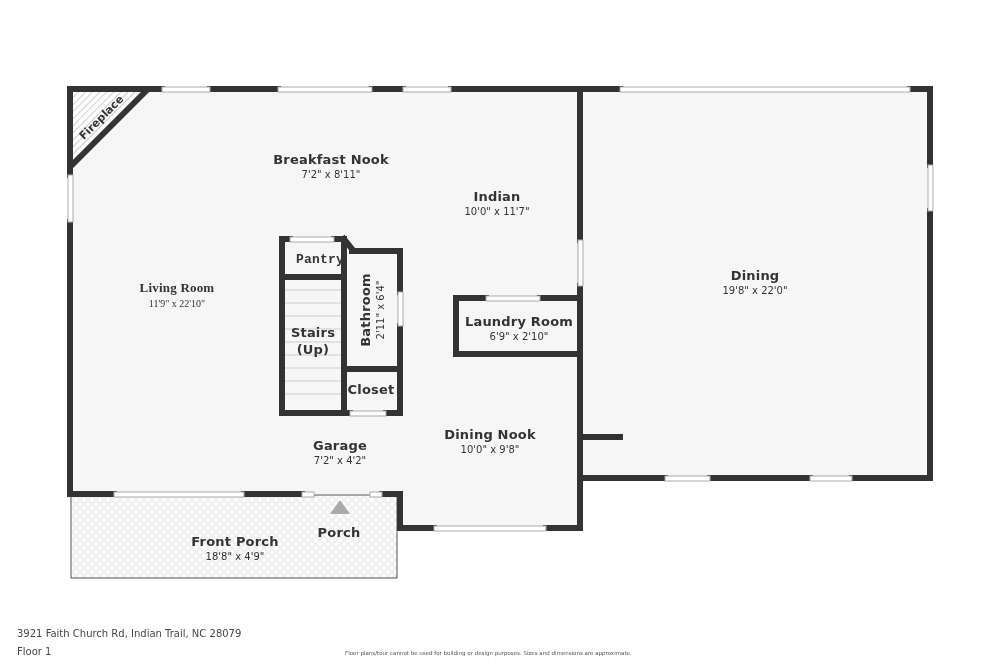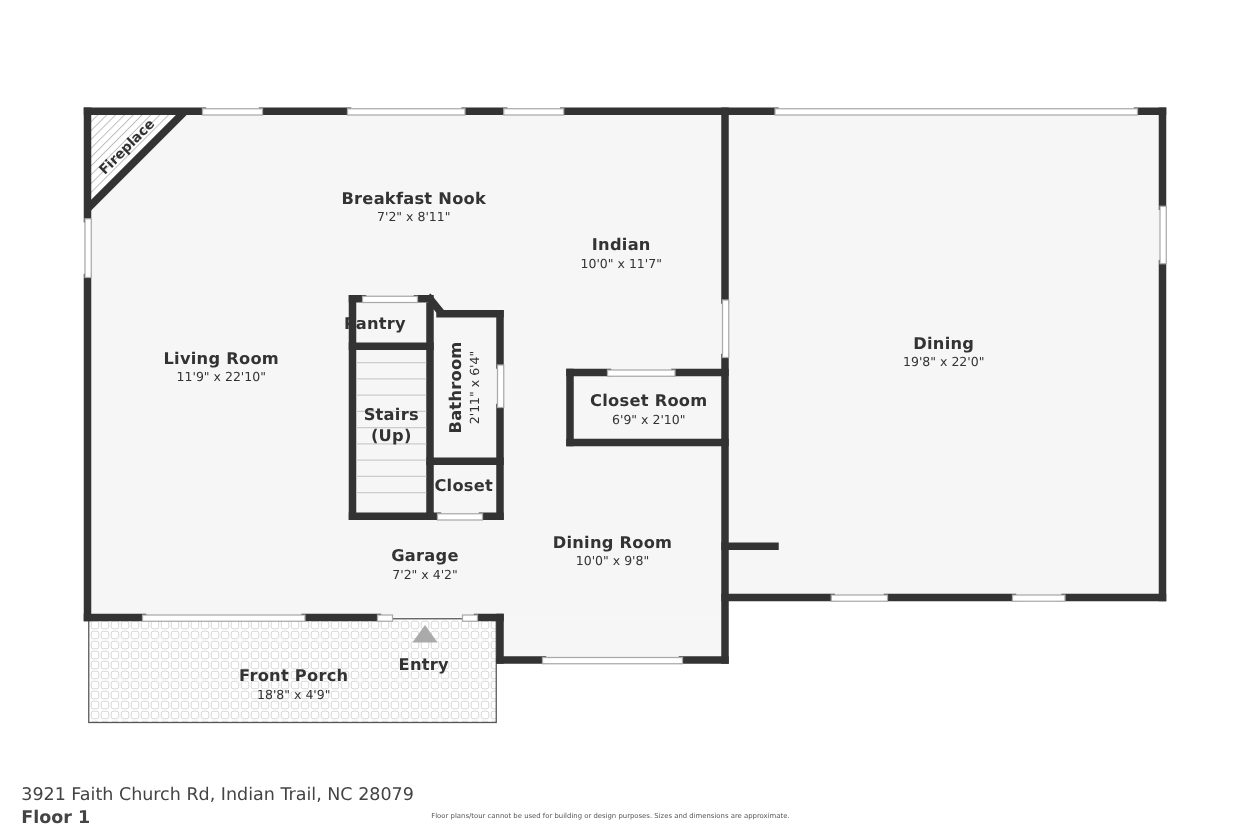--- a/index.html
+++ b/index.html
@@ -1,21 +1,21 @@
 <!DOCTYPE html>
 <html><head>
 <meta charset="utf-8">
 <style>
   html, body { margin:0; padding:0; background:#ffffff; }
   body { width:1000px; height:667px; position:relative; overflow:hidden; font-family:"DejaVu Sans", sans-serif; }
   .plan { position:absolute; left:0; top:0; width:1000px; height:667px; }
   .label { position:absolute; text-align:center; color:#333; transform:translateX(-50%); white-space:nowrap; }
   .label .name { font-size:13px; font-weight:bold; letter-spacing:0.2px; }
   .label .dim { font-size:10px; margin-top:2px; }
-  .footer-left { position:absolute; left:17px; font-size:14px; color:#444; }
+  .footer-left { position:absolute; left:17px; font-size:10px; color:#444; }
   .footer-note { position:absolute; left:345px; top:650px; font-size:5.5px; color:#555; }
 </style>
 </head>
 <body>
 
 <svg class="plan" width="1000" height="667" viewBox="0 0 1000 667">
   <defs>
     <pattern id="tile" width="8" height="8" patternUnits="userSpaceOnUse">
       <rect width="8" height="8" fill="#ffffff"></rect>
       <rect x="1" y="1" width="6" height="6" rx="1.5" fill="none" stroke="#d8d8d8" stroke-width="0.8"></rect>
@@ -125,57 +125,57 @@
 </svg>
 
 <div class="label" style="left:331px;top:152px;">
   <div class="name">Breakfast Nook</div>
   <div class="dim">7'2" x 8'11"</div>
 </div>
 <div class="label" style="left:497px;top:189px;">
   <div class="name">Indian</div>
   <div class="dim">10'0" x 11'7"</div>
 </div>
-<div class="label" style="left:177px;top:280px;">
+<div class="label" style="left:177px;top:280px;font-family:Liberation Serif, serif;">
   <div class="name">Living Room</div>
   <div class="dim">11'9" x 22'10"</div>
 </div>
-<div class="label" style="left:300px;top:252px;">
+<div class="label" style="left:320px;top:252px;font-family:Liberation Mono, monospace;">
   <div class="name">Pantry</div>
 </div>
 <div class="label" style="left:313px;top:325px;">
   <div class="name">Stairs</div>
   <div class="name" style="margin-top:2px;">(Up)</div>
 </div>
 <div class="label" style="left:372px;top:310px;transform:translate(-50%,-50%) rotate(-90deg);">
   <div class="name">Bathroom</div>
   <div class="dim">2'11" x 6'4"</div>
 </div>
 <div class="label" style="left:371px;top:382px;text-align:right;">
   <div class="name">Closet</div>
 </div>
 <div class="label" style="left:519px;top:314px;">
-  <div class="name">Closet Room</div>
+  <div class="name">Laundry Room</div>
   <div class="dim">6'9" x 2'10"</div>
 </div>
 <div class="label" style="left:755px;top:268px;">
   <div class="name">Dining</div>
   <div class="dim">19'8" x 22'0"</div>
 </div>
 <div class="label" style="left:340px;top:438px;">
   <div class="name">Garage</div>
   <div class="dim">7'2" x 4'2"</div>
 </div>
 <div class="label" style="left:490px;top:427px;">
-  <div class="name">Dining Room</div>
+  <div class="name">Dining Nook</div>
   <div class="dim">10'0" x 9'8"</div>
 </div>
 <div class="label" style="left:235px;top:534px;">
   <div class="name">Front Porch</div>
   <div class="dim">18'8" x 4'9"</div>
 </div>
 <div class="label" style="left:339px;top:525px;">
-  <div class="name">Entry</div>
+  <div class="name">Porch</div>
 </div>
 
 <div class="footer-left" style="top:628px;">3921 Faith Church Rd, Indian Trail, NC 28079</div>
-<div class="footer-left" style="top:646px;font-weight:bold;">Floor 1</div>
+<div class="footer-left" style="top:646px;">Floor 1</div>
 <div class="footer-note">Floor plans/tour cannot be used for building or design purposes. Sizes and dimensions are approximate.</div>
 
 </body></html>

